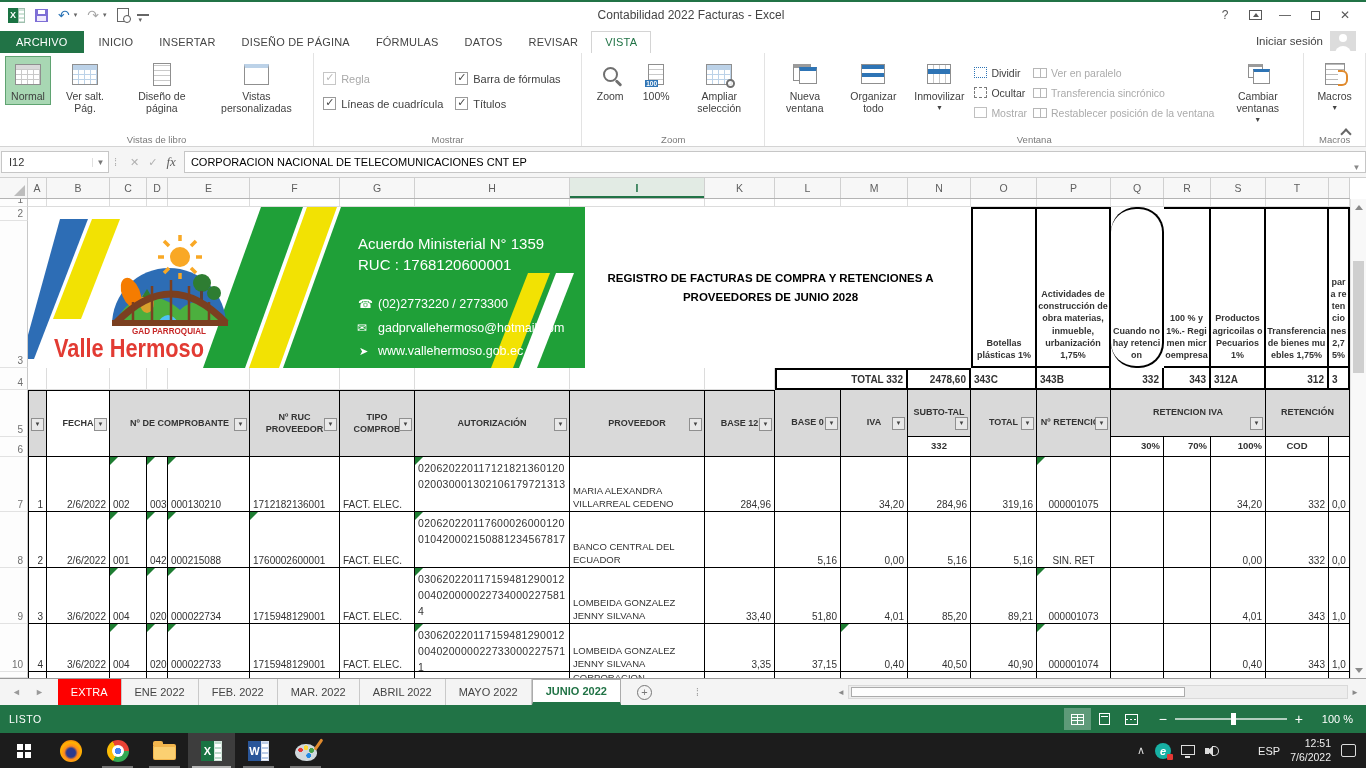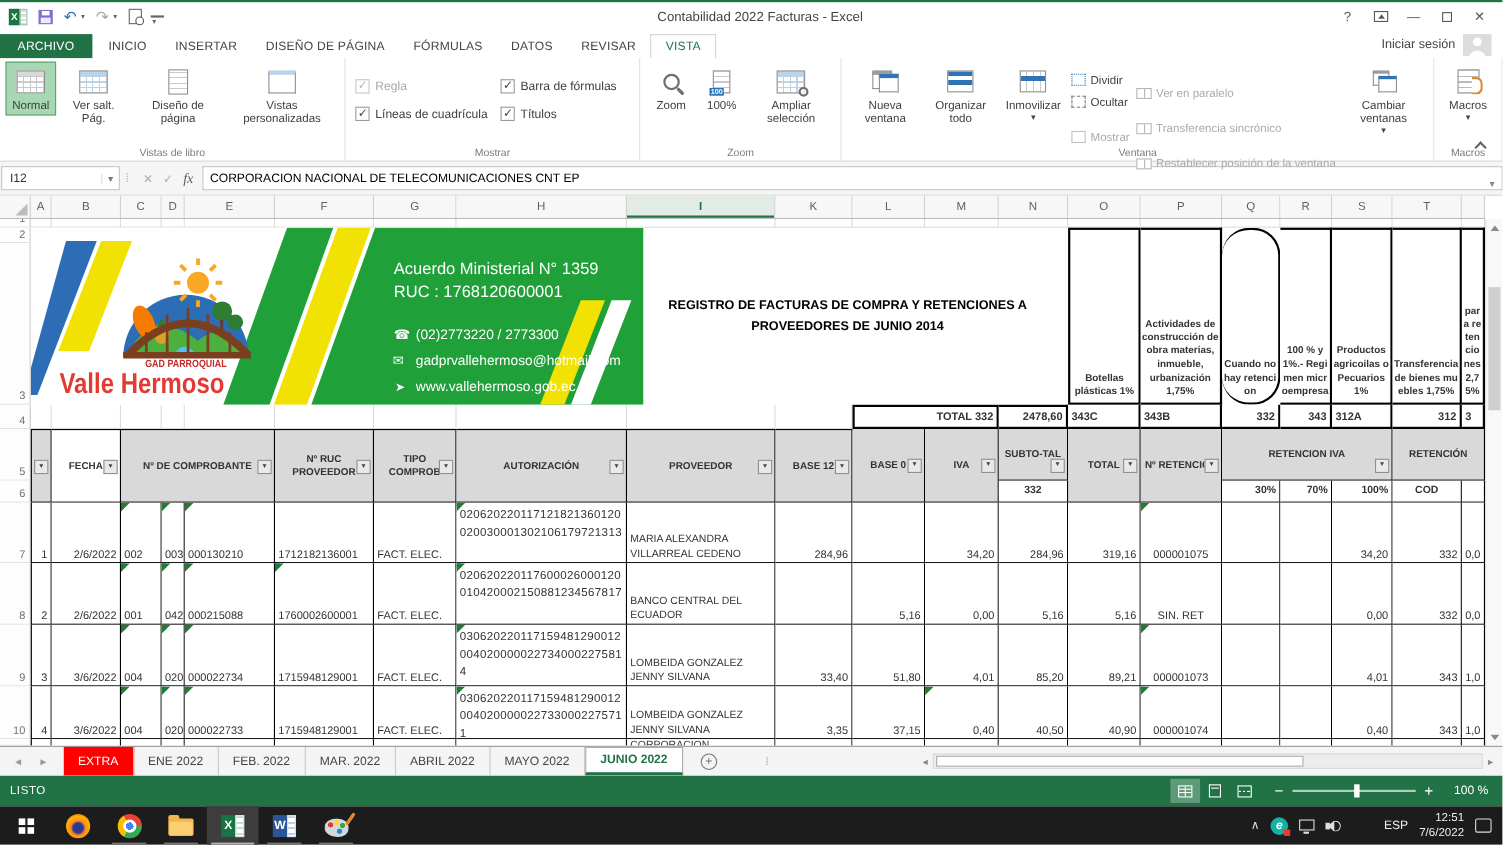--- a/index.html
+++ b/index.html
@@ -84,21 +84,21 @@
   .chk-grid { display:grid; grid-template-columns:132px 124px; grid-auto-rows:25px; align-items:center; padding:10px 4px 0; }
   .chk { display:flex; align-items:center; gap:5px; font-size:11px; color:#3f3f3f; }
   .cb { width:13px; height:13px; border:1px solid #9a9a9a; background:#fff; position:relative; flex:none; }
   .cb.on::after { content:"✓"; position:absolute; top:-2px; left:1px; font-size:11px; color:#444; }
   .chk.dis { color:#a9a9a9; }
   .chk.dis .cb { border-color:#c6c6c6; }
   .chk.dis .cb.on::after { color:#b8b8b8; }
 
   .vcol { display:flex; flex-direction:column; justify-content:flex-start; padding:6px 3px 0; gap:3px; }
   .srow { display:flex; align-items:center; gap:4px; font-size:10.5px; color:#3f3f3f; height:17px; white-space:nowrap; }
-  .srow.dis { color:#ababab;margin-top:12px; }
+  .srow.dis { color:#ababab; }
   .i-div { width:13px; height:11px; border:1px solid #7a7a7a; background:linear-gradient(#fff,#fff); position:relative; flex:none; }
   .i-div.dotted { border-style:dotted; border-color:#2e74b5; }
   .i-div.half { border-style:dashed; }
   .i-div.plain { border-color:#c0c0c0; }
   .i-book { width:14px; height:10px; border:1px solid #b7b7b7; position:relative; flex:none; background:#fff; }
   .i-book::after { content:""; position:absolute; left:50%; top:0; bottom:0; width:1px; background:#b7b7b7; }
   .ribbon-collapse { position:absolute; right:16px; bottom:8px; width:8px; height:8px; border-left:2px solid #666; border-top:2px solid #666; transform:rotate(45deg); }
 
   
   .fbar { height:31px; background:#f5f5f5; display:flex; align-items:center; border-bottom:1px solid #cfcfcf; padding:3px 0; }
@@ -520,21 +520,21 @@
             <text x="330" y="63" font-size="15" fill="#ffffff">RUC : 1768120600001</text>
             <text x="330" y="101" font-size="12" fill="#ffffff">☎</text>
             <text x="350" y="101" font-size="12.5" fill="#ffffff">(02)2773220 / 2773300</text>
             <text x="329" y="125" font-size="12" fill="#ffffff">✉</text>
             <text x="350" y="125" font-size="12.5" fill="#ffffff">gadprvallehermoso@hotmail.com</text>
             <text x="331" y="148" font-size="11" fill="#ffffff">➤</text>
             <text x="350" y="148" font-size="12.5" fill="#ffffff">www.vallehermoso.gob.ec</text>
           </svg>
         </div>
 
-        <div class="title-cell">REGISTRO DE FACTURAS DE COMPRA Y RETENCIONES A PROVEEDORES DE JUNIO 2014</div>
+        <div class="title-cell">REGISTRO DE FACTURAS DE COMPRA Y RETENCIONES A PROVEEDORES DE JUNIO 2028</div>
       <div class="gut" style="grid-area: 1 / 1;">1</div>
           <div class="gut" style="grid-area: 2 / 1;">2</div>
           <div class="gut" style="grid-area: 3 / 1;">3</div>
           <div class="gut" style="grid-area: 4 / 1;">4</div>
           <div class="gut" style="grid-area: 5 / 1;">5</div>
           <div class="gut" style="grid-area: 6 / 1;">6</div>
           <div class="gut" style="grid-area: 7 / 1;">7</div>
           <div class="gut" style="grid-area: 8 / 1;">8</div>
           <div class="gut" style="grid-area: 9 / 1;">9</div>
           <div class="gut" style="grid-area: 10 / 1;">10</div>

